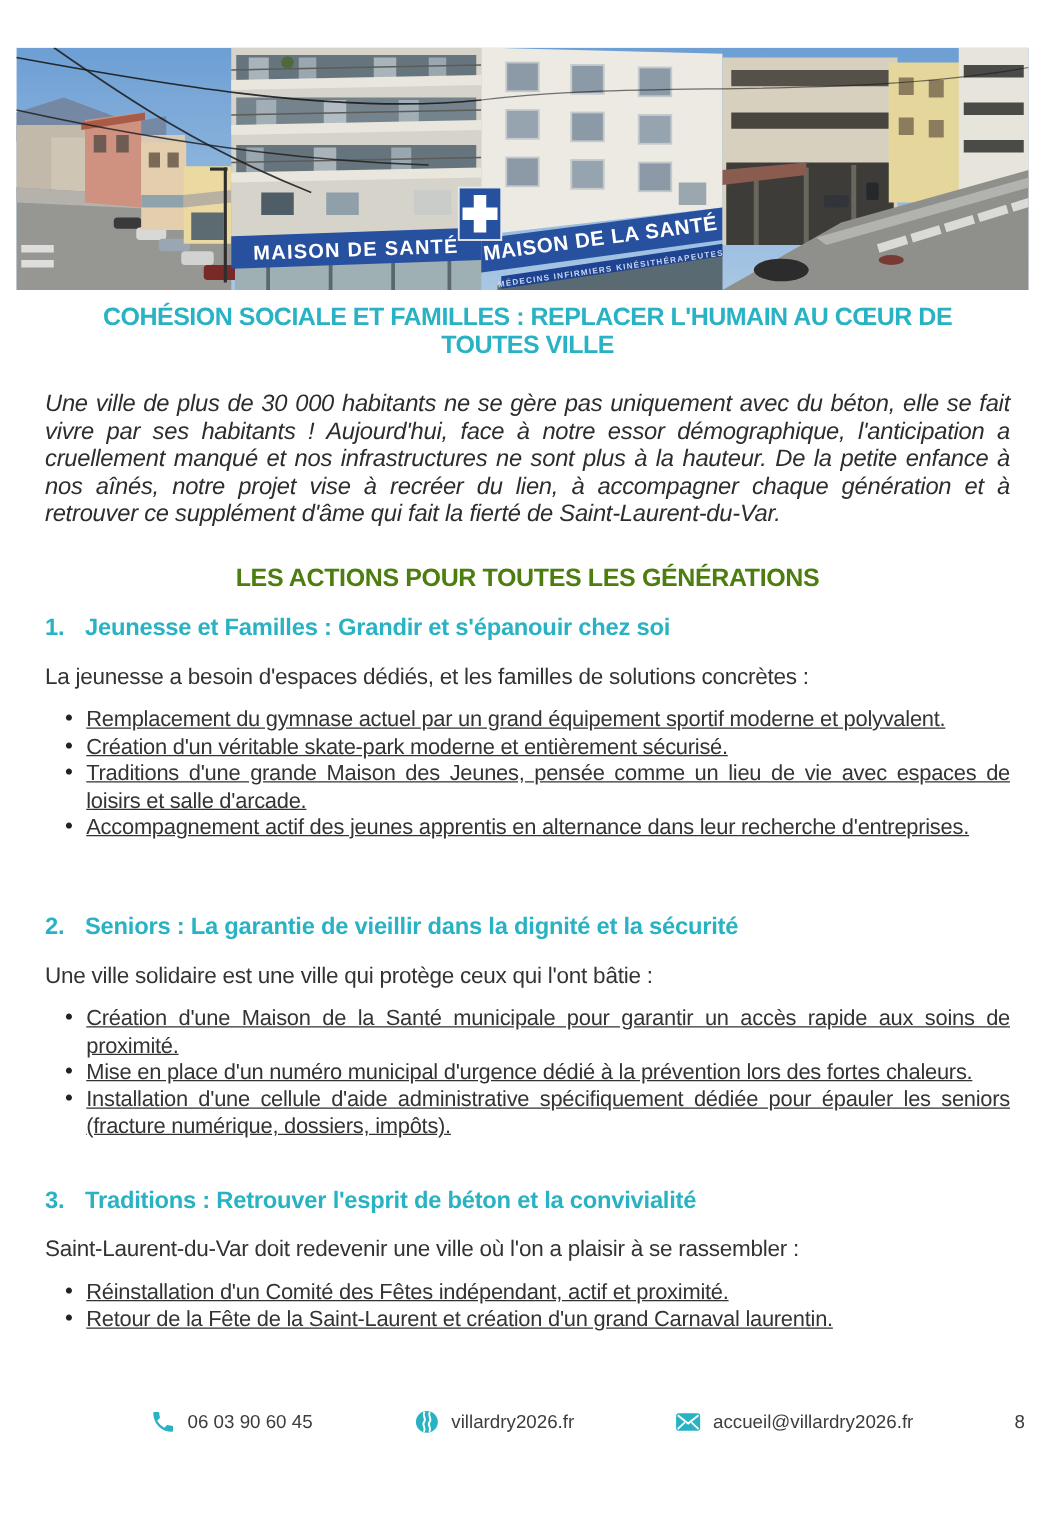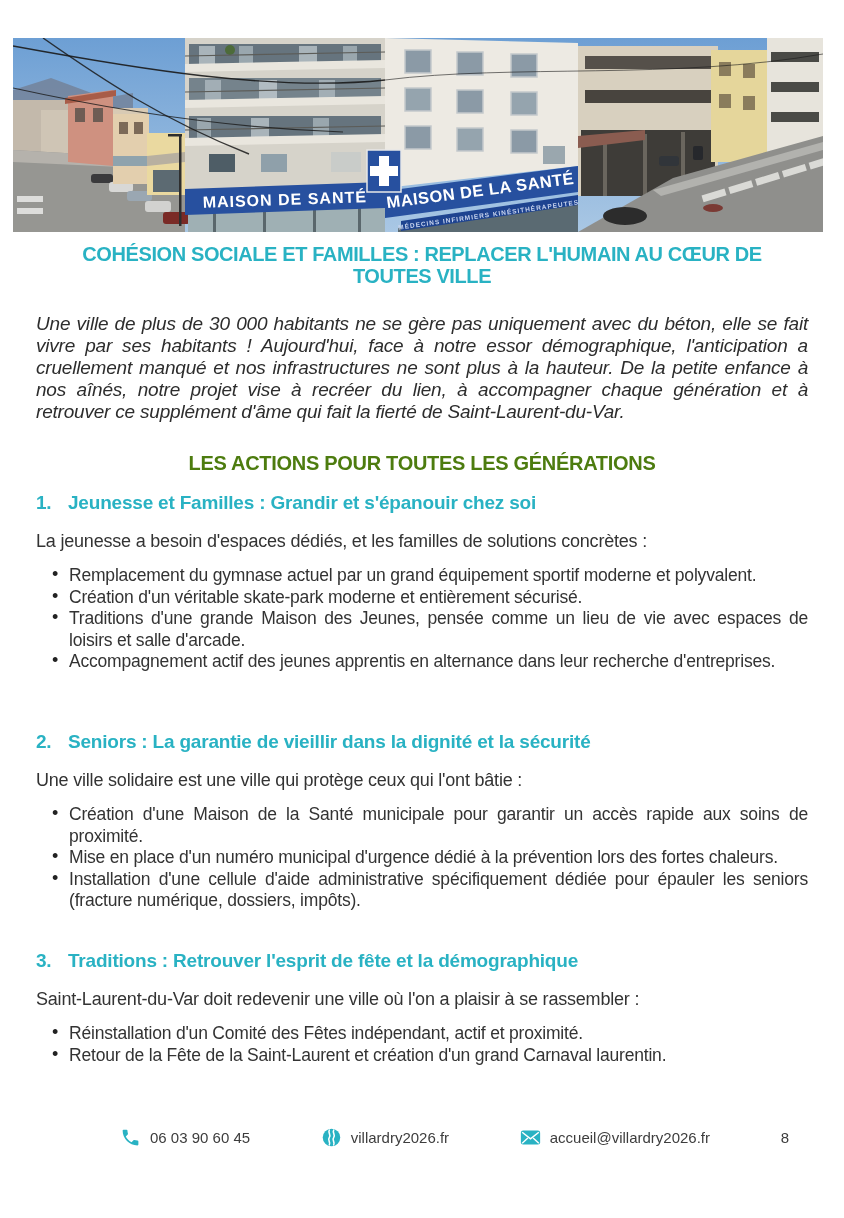--- a/index.html
+++ b/index.html
@@ -58,31 +58,32 @@
   }
   .bullets{
     margin:13px 0 0 14px;padding:0;list-style:none;
   }
   .bullets li{
     position:relative;
     padding-left:19px;
     font-size:17.5px;line-height:21.5px;letter-spacing:-0.2px;
     text-align:justify;
     color:#333;
+    text-decoration:underline;
   }
   .bullets li::before{
     content:"\2022";
     position:absolute;left:2px;top:-1px;
     font-size:18px;color:#222;
   }
   
   .footer{
     position:absolute;left:0;right:0;top:1114px;height:46px;
     display:flex;align-items:center;justify-content:space-between;
-    padding:0 55px 0 120px;
+    padding:0 24px 0 120px;
     font-size:15px;color:#3d3d3d;
   }
   .f-item{display:flex;align-items:center;gap:9px;}
   .f-icon{width:21px;height:21px;flex:0 0 21px;}
   .page-num{font-size:15px;color:#3d3d3d;}
 </style>
 </head>
 <body>
 
 <div class="page">
@@ -267,21 +268,21 @@
     <ul class="bullets">
       <li>Création d'une Maison de la Santé municipale pour garantir un accès rapide aux soins de proximité.</li>
       <li>Mise en place d'un numéro municipal d'urgence dédié à la prévention lors des fortes chaleurs.</li>
       <li>Installation d'une cellule d'aide administrative spécifiquement dédiée pour épauler les seniors (fracture numérique, dossiers, impôts).</li>
     </ul>
   </div>
 
   <div class="section sec-3">
     <div class="section-head">
       <span class="num">3.</span>
-      <span>Traditions : Retrouver l'esprit de fête et la démographique</span>
+      <span>Traditions : Retrouver l'esprit de béton et la convivialité</span>
     </div>
     <div class="section-intro">Saint-Laurent-du-Var doit redevenir une ville où l'on a plaisir à se rassembler :</div>
     <ul class="bullets">
       <li>Réinstallation d'un Comité des Fêtes indépendant, actif et proximité.</li>
       <li>Retour de la Fête de la Saint-Laurent et création d'un grand Carnaval laurentin.</li>
     </ul>
   </div>
 
   <div class="footer">
     <div class="f-item">

